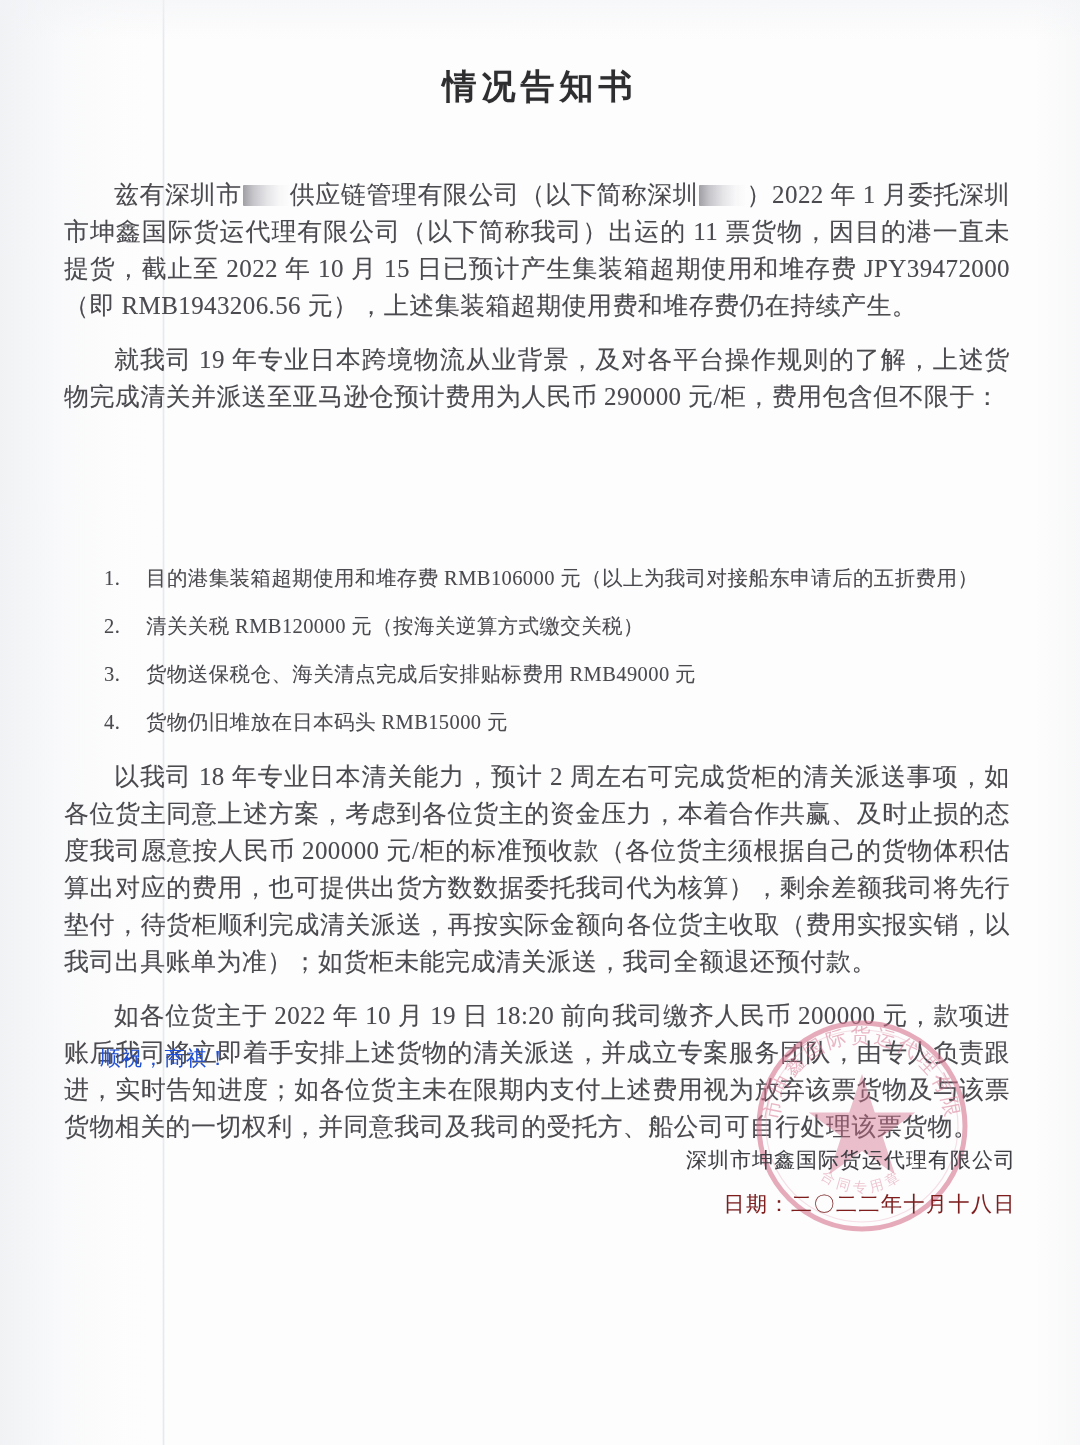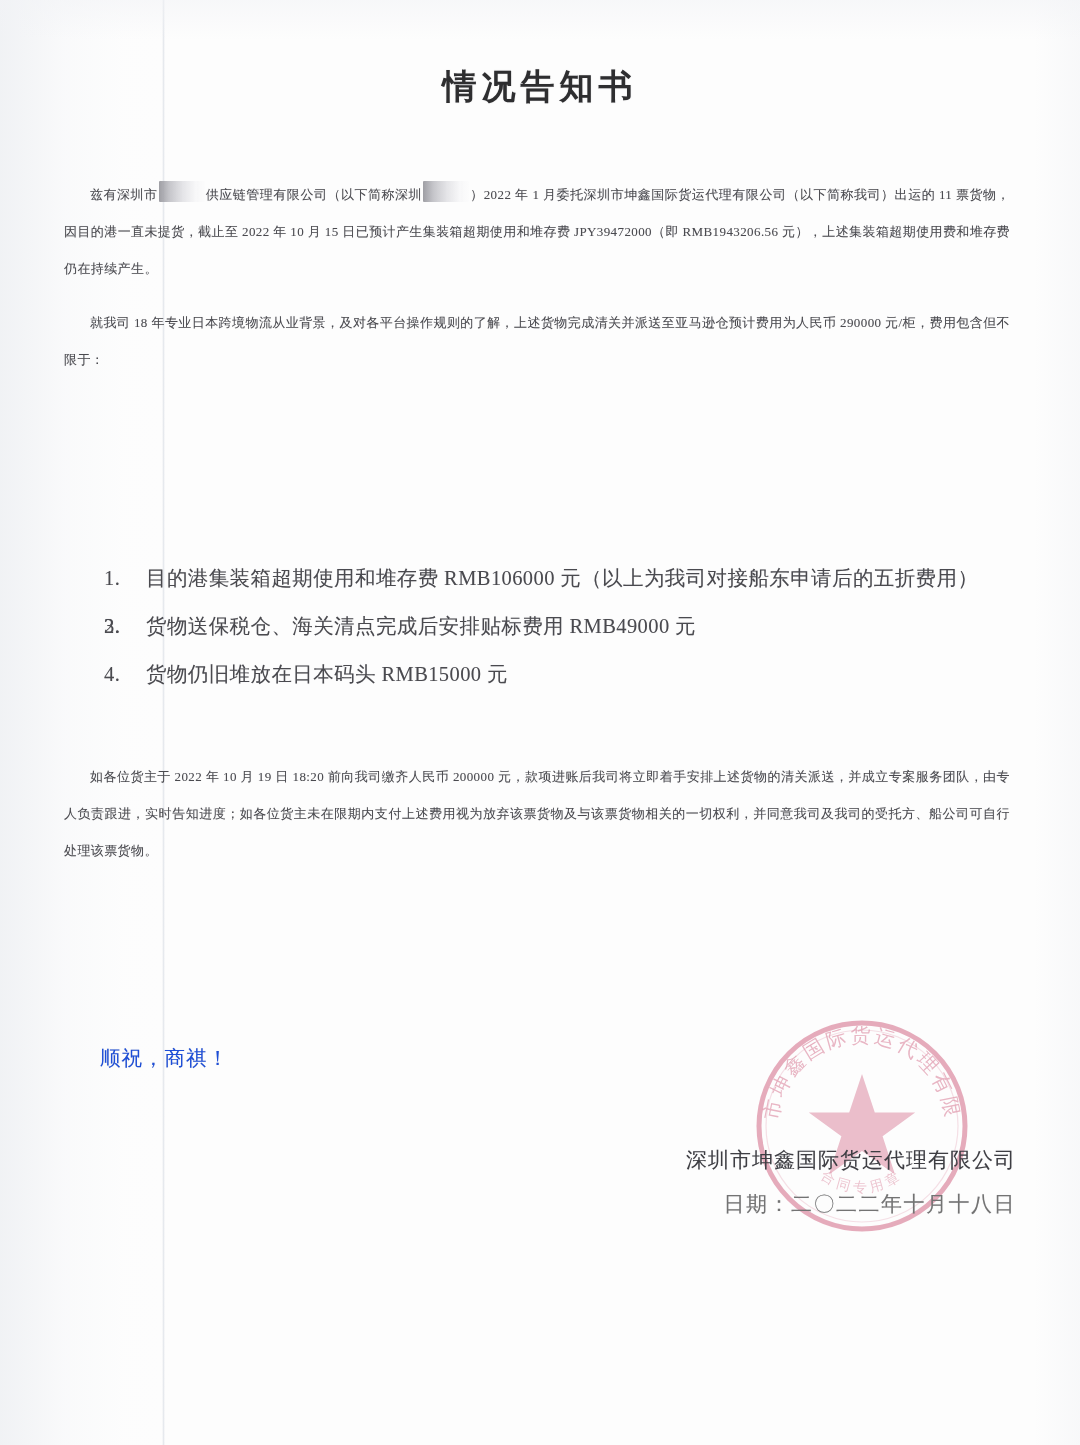--- a/index.html
+++ b/index.html
@@ -87,21 +87,21 @@
 
   
   .body-block {
     position: absolute;
     top: 176px;
     left: 64px;
     width: 958px;
   }
 
   .para {
-    font-size: 13px;
+    font-size: 25px;
     line-height: 37px;
     color: #4a4a4f;
     text-align: justify;
     text-justify: inter-ideograph;
     margin: 0 12px 17px 0;
     text-indent: 2em;
     letter-spacing: 0.4px;
     text-shadow: 0 0 0.7px rgba(110,110,118,0.30);
   }
   .para:last-child { margin-bottom: 0; }
@@ -186,21 +186,21 @@
     font-size: 21px;
     line-height: 36px;
     color: #3e3e43;
     letter-spacing: 1px;
     text-shadow: 0 0 0.7px rgba(110,110,118,0.30);
     white-space: nowrap;
   }
   .sig-date {
     font-size: 21px;
     line-height: 36px;
-    color: #737373;
+    color: #7f1d1d;
     letter-spacing: 1.5px;
     margin-top: 8px;
     text-shadow: 0 0 0.7px rgba(110,110,118,0.30);
     white-space: nowrap;
   }
 
   
   .seal {
     position: absolute;
     left: 748px;
@@ -221,31 +221,32 @@
   <div class="scan-crease"></div>
   <div class="scan-shade-right"></div>
   <div class="scan-shade-top"></div>
 
   <div class="content">
 
     <div class="doc-title">情况告知书</div>
 
     <div class="body-block">
       <p class="para">兹有深圳市<span class="redact w-sm"></span>供应链管理有限公司（以下简称深圳<span class="redact w-sm"></span>）2022 年 1 月委托深圳市坤鑫国际货运代理有限公司（以下简称我司）出运的 11 票货物，因目的港一直未提货，截止至 2022 年 10 月 15 日已预计产生集装箱超期使用和堆存费 JPY39472000（即 RMB1943206.56 元），上述集装箱超期使用费和堆存费仍在持续产生。</p>
-      <p class="para">就我司 18 年专业日本跨境物流从业背景，及对各平台操作规则的了解，上述货物完成清关并派送至亚马逊仓预计费用为人民币 290000 元/柜，费用包含但不限于：</p>
+      <p class="para">就我司 19 年专业日本跨境物流从业背景，及对各平台操作规则的了解，上述货物完成清关并派送至亚马逊仓预计费用为人民币 290000 元/柜，费用包含但不限于：</p>
     </div>
 
     <ol class="fee-list">
         <li class="fee-item"><span class="fee-num">1.</span><span>目的港集装箱超期使用和堆存费 RMB106000 元（以上为我司对接船东申请后的五折费用）</span></li>
-        <li class="fee-item"><span class="fee-num">2.</span></li>
+        <li class="fee-item"><span class="fee-num">2.</span><span>清关关税 RMB120000 元（按海关逆算方式缴交关税）</span></li>
         <li class="fee-item"><span class="fee-num">3.</span><span>货物送保税仓、海关清点完成后安排贴标费用 RMB49000 元</span></li>
         <li class="fee-item"><span class="fee-num">4.</span><span>货物仍旧堆放在日本码头 RMB15000 元</span></li>
       </ol>
 
     <div class="body-block-2">
+      <p class="para">以我司 18 年专业日本清关能力，预计 2 周左右可完成货柜的清关派送事项，如各位货主同意上述方案，考虑到各位货主的资金压力，本着合作共赢、及时止损的态度我司愿意按人民币 200000 元/柜的标准预收款（各位货主须根据自己的货物体积估算出对应的费用，也可提供出货方数数据委托我司代为核算），剩余差额我司将先行垫付，待货柜顺利完成清关派送，再按实际金额向各位货主收取（费用实报实销，以我司出具账单为准）；如货柜未能完成清关派送，我司全额退还预付款。</p>
       <p class="para">如各位货主于 2022 年 10 月 19 日 18:20 前向我司缴齐人民币 200000 元，款项进账后我司将立即着手安排上述货物的清关派送，并成立专案服务团队，由专人负责跟进，实时告知进度；如各位货主未在限期内支付上述费用视为放弃该票货物及与该票货物相关的一切权利，并同意我司及我司的受托方、船公司可自行处理该票货物。</p>
     </div>
 
     <div class="closing">顺祝，商祺！</div>
 
     <div class="seal">
       <svg viewBox="0 0 228 228" xmlns="http://www.w3.org/2000/svg">
         <defs>
           <path id="sealArcTop" d="M 30 114 A 84 84 0 0 1 198 114" fill="none"></path>
           <path id="sealArcBottom" d="M 48 114 A 66 66 0 0 0 180 114" fill="none"></path>

